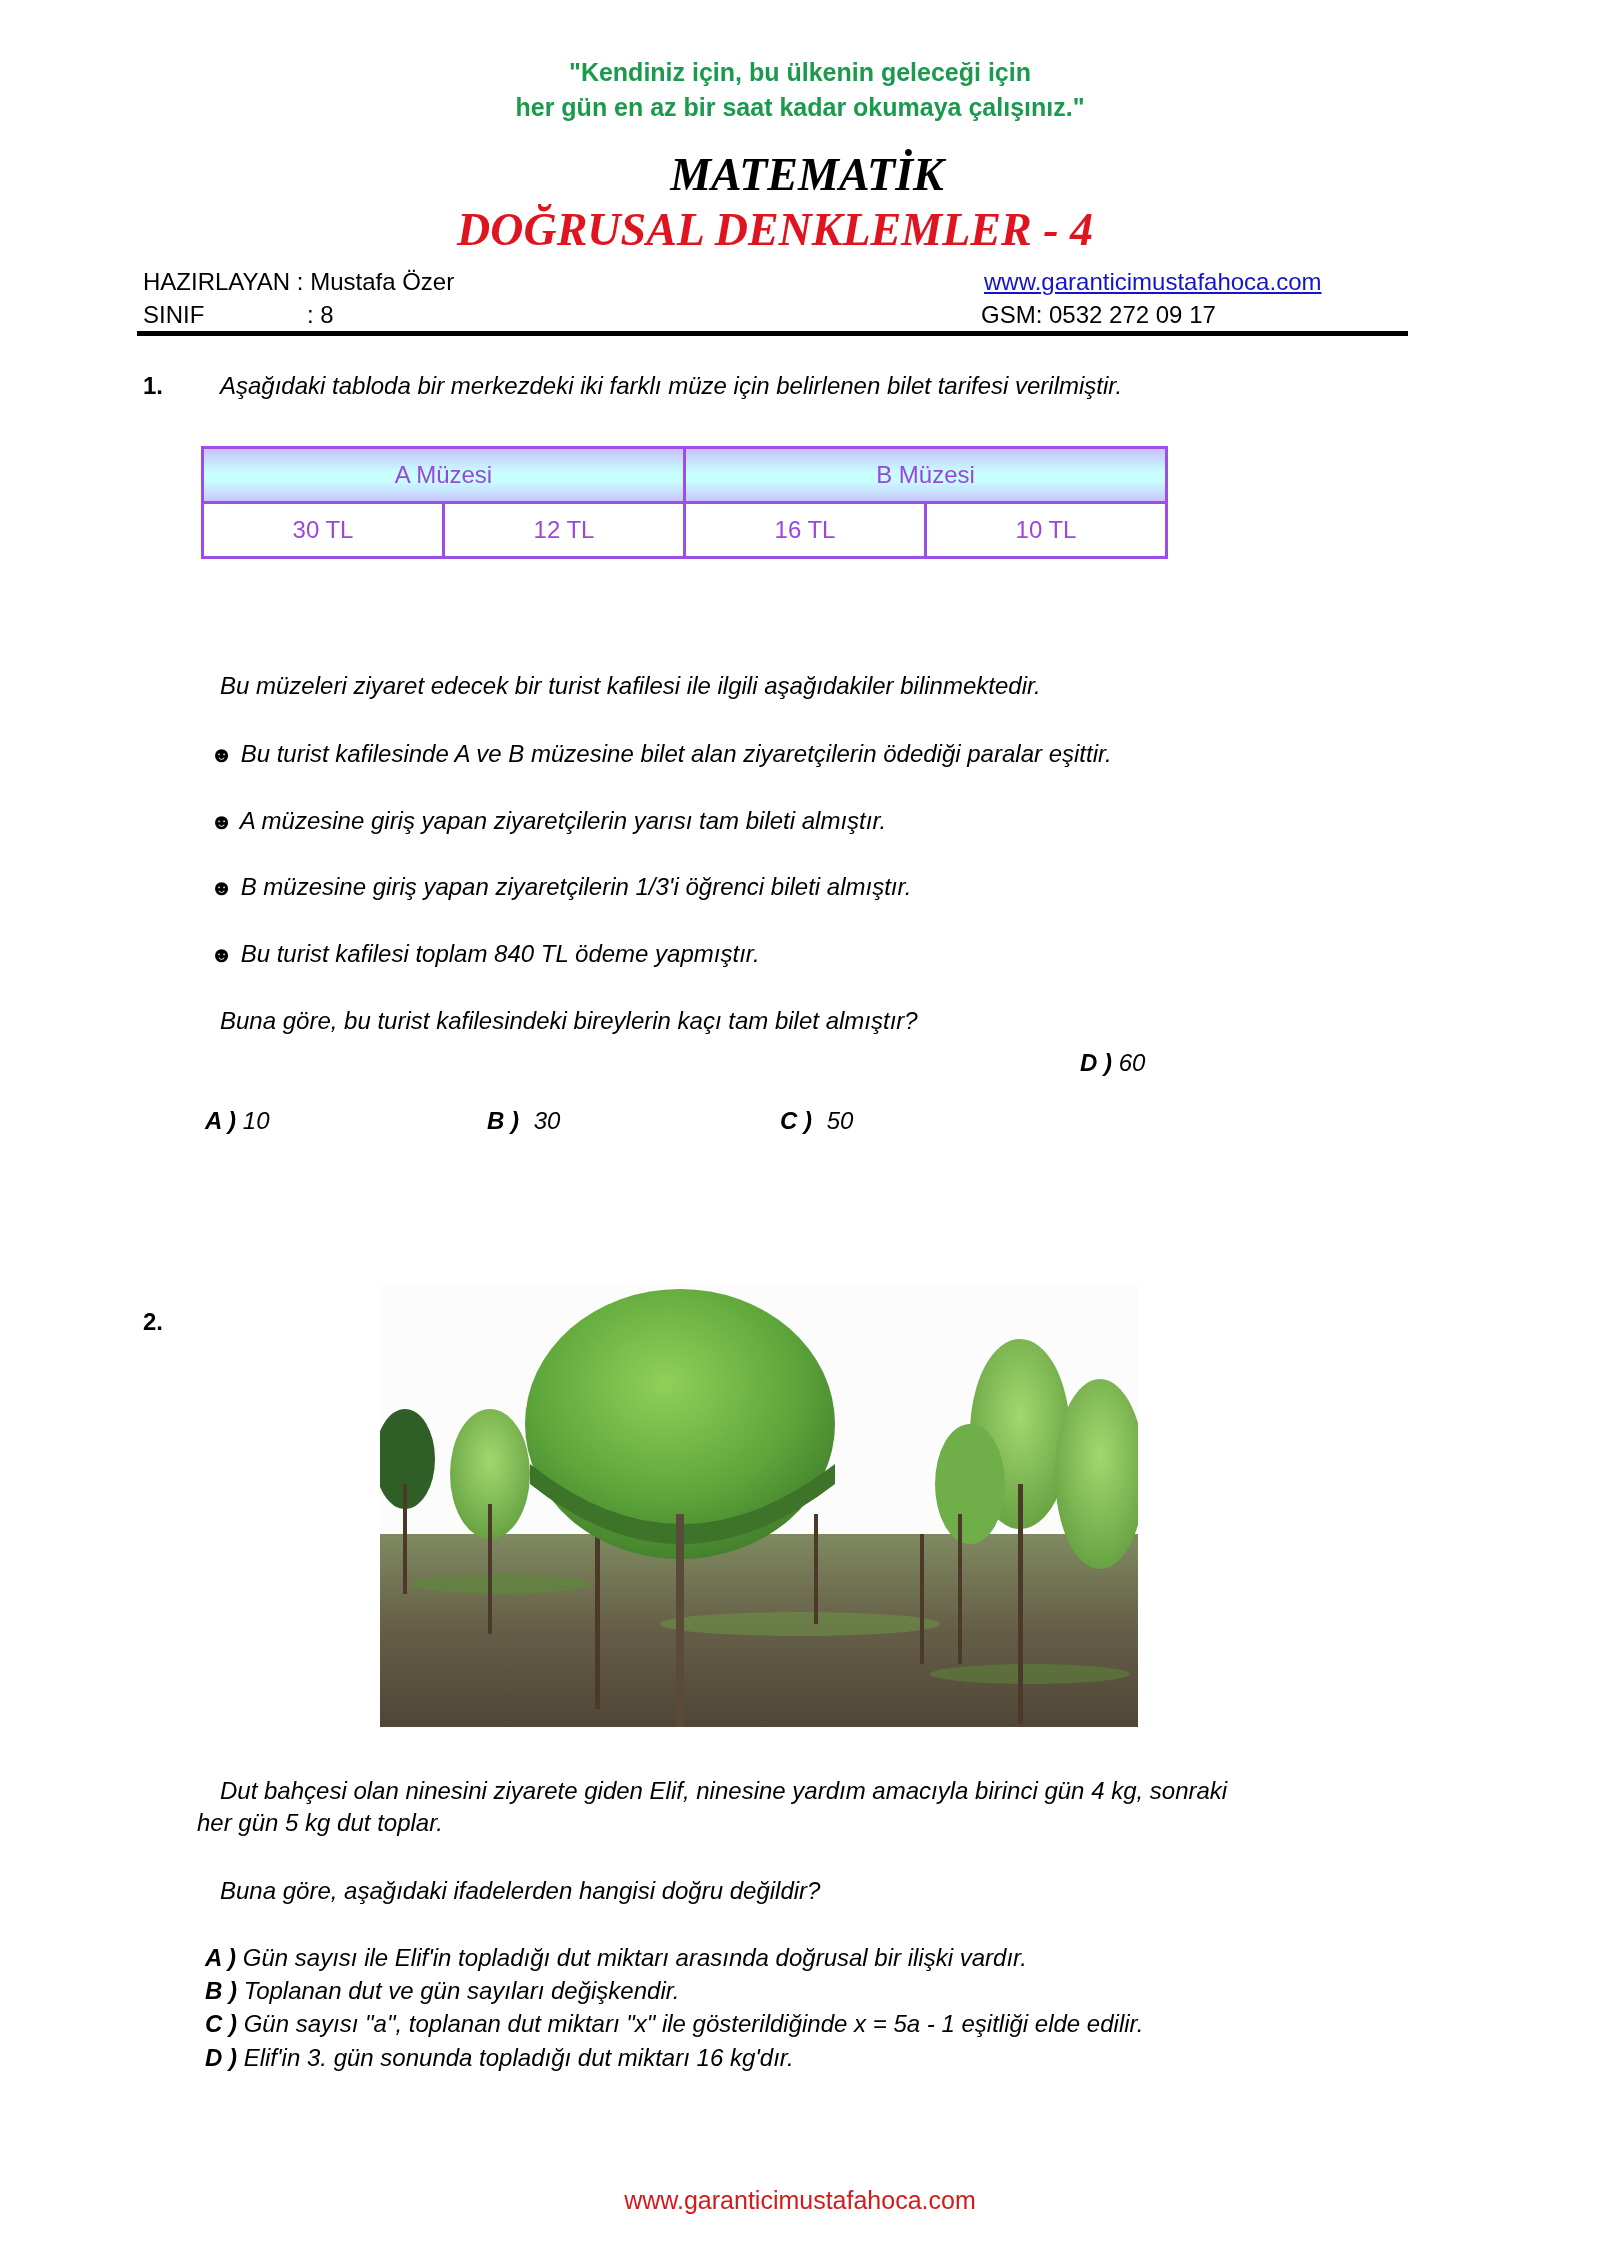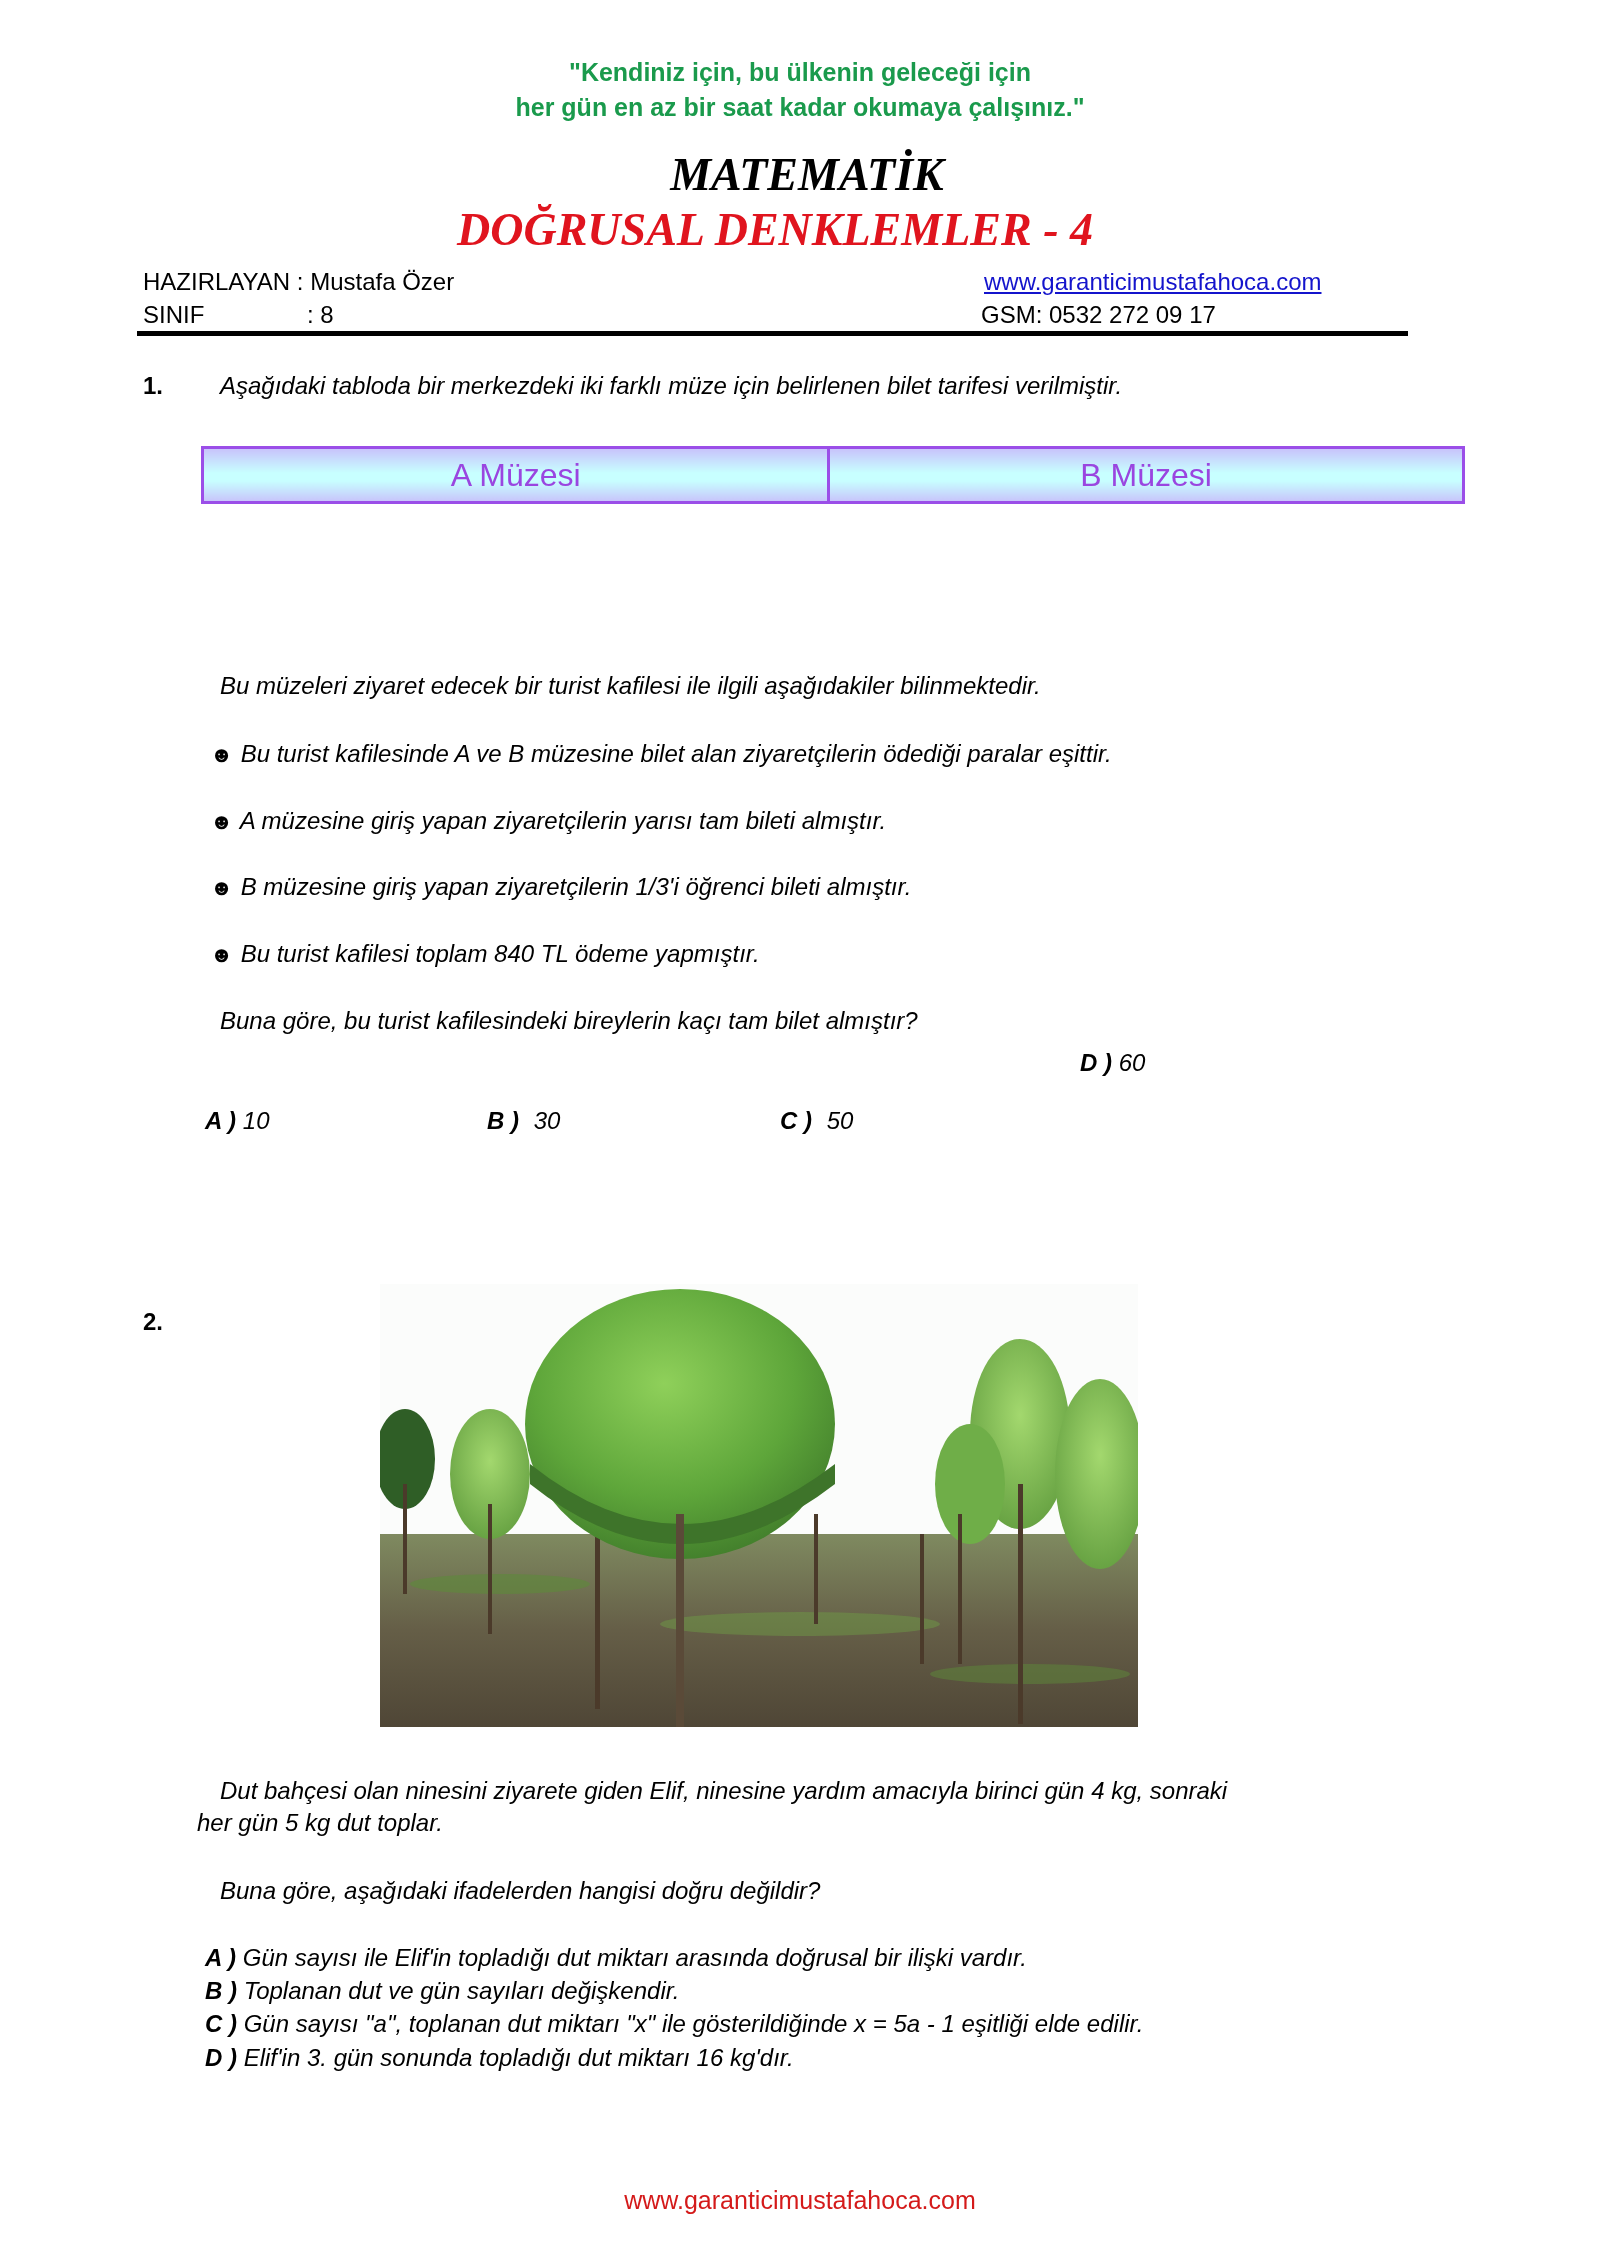--- a/index.html
+++ b/index.html
@@ -8,22 +8,22 @@
   .abs { position: absolute; white-space: nowrap; }
   .quote { left: 0; width: 1600px; text-align: center; color: #1a9a4c; font-weight: bold; font-size: 25px; }
   .title { left: 0; width: 1550px; text-align: center; font-family: "Liberation Serif", serif; font-style: italic; font-weight: bold; font-size: 46px; }
   .title.black { color: #000; padding-left: 32px; }
   .title.red { color: #e0141e; }
   .meta { font-size: 24px; }
   .link { color: #1414cc; text-decoration: underline; }
   .rule { left: 137px; width: 1271px; height: 5px; background: #000; top: 331px; }
   .body-text { font-size: 24px; font-style: italic; }
   .qnum { font-size: 24px; font-weight: bold; }
-  table.tarife { position: absolute; left: 201px; top: 446px; width: 1264px; border-collapse: collapse;
-                 font-size: 32px; color: #9a46e0; }
+  table.tarife { position: absolute; left: 201px; top: 446px; width: 967px; border-collapse: collapse;
+                 font-size: 24px; color: #9a46e0; }
   table.tarife td { border: 3px solid #9b4ee8; text-align: center; height: 52px; padding: 0; }
   table.tarife tr.r1 td { background: linear-gradient(to bottom, #c8c4fb 0%, #c8ffff 45%, #c8ffff 60%, #c8c4fb 100%); }
   table.tarife tr.r2 td { background: linear-gradient(to right, #c8c4fb 0%, #c8ffff 50%, #c8c4fb 100%); }
   table.tarife tr.r3 td { background: #ffffff; }
   .bullet { font-size: 22px; width: 24px; display: inline-block; }
   .opt-letter { font-weight: bold; }
   .photo { position: absolute; left: 380px; top: 1284px; width: 758px; height: 443px; overflow: hidden;
            background: linear-gradient(to bottom, #ffffff 0%, #fbfdfb 40%, #7e8a5c 55%, #6b6a4c 70%, #5b5340 100%); }
   .footer { left: 0; width: 1600px; text-align: center; color: #d41a1a; font-size: 25px; }
 </style>
@@ -43,20 +43,26 @@
 <div class="abs rule"></div>
 
 <div class="abs qnum" style="left:143px; top:372px;">1.</div>
 <div class="abs body-text" style="left:220px; top:372px;">Aşağıdaki tabloda bir merkezdeki iki farklı müze için belirlenen bilet tarifesi verilmiştir.</div>
 
 <table class="tarife">
   <tbody>
       <tr class="r1">
     <td colspan="2">A Müzesi</td>
     <td colspan="2">B Müzesi</td>
+  </tr>
+  <tr class="r3">
+    <td>30 TL</td>
+    <td>12 TL</td>
+    <td>16 TL</td>
+    <td>10 TL</td>
   </tr>
 </tbody>
   </table>
 
 <div class="abs body-text" style="left:220px; top:672px;">Bu müzeleri ziyaret edecek bir turist kafilesi ile ilgili aşağıdakiler bilinmektedir.</div>
 
 <div class="abs body-text" style="left:210px; top:740px;">
   <span class="bullet">☻</span>
   <span>Bu turist kafilesinde A ve B müzesine bilet alan ziyaretçilerin ödediği paralar eşittir.</span>
 </div>

